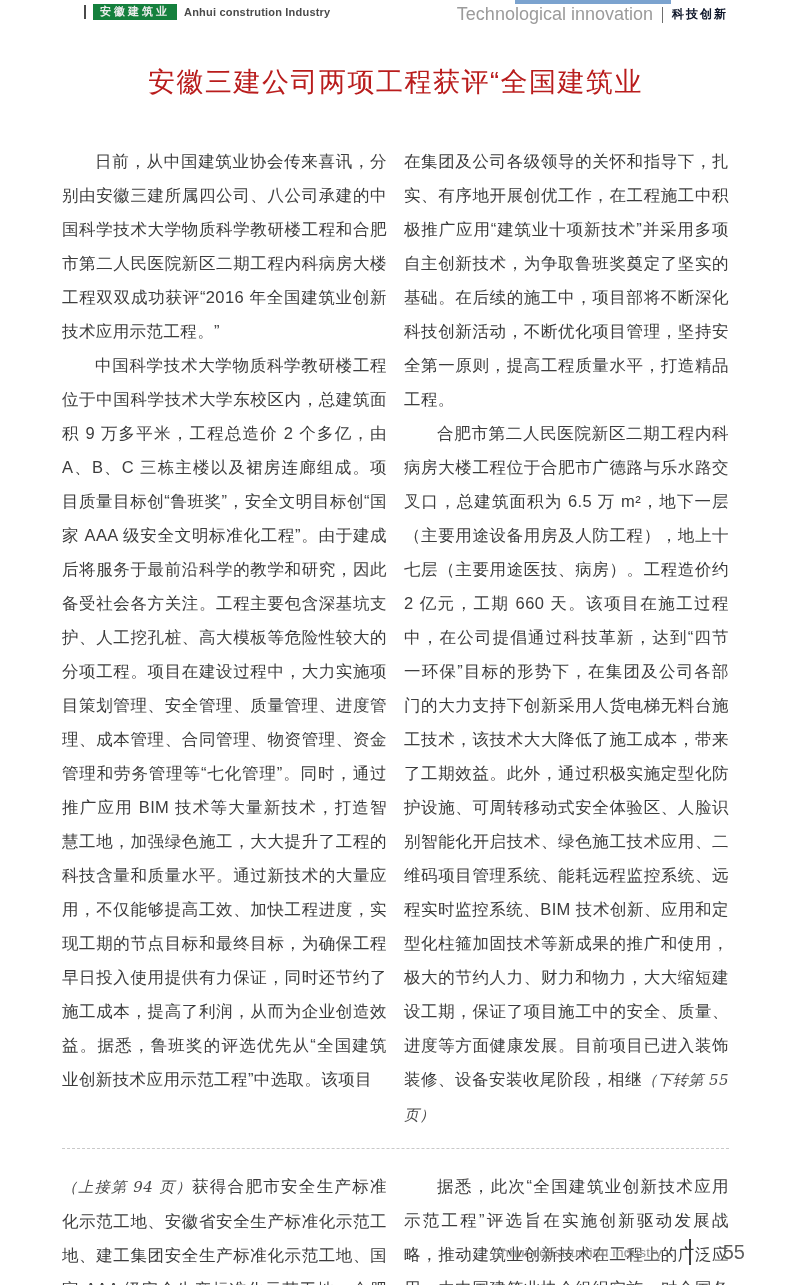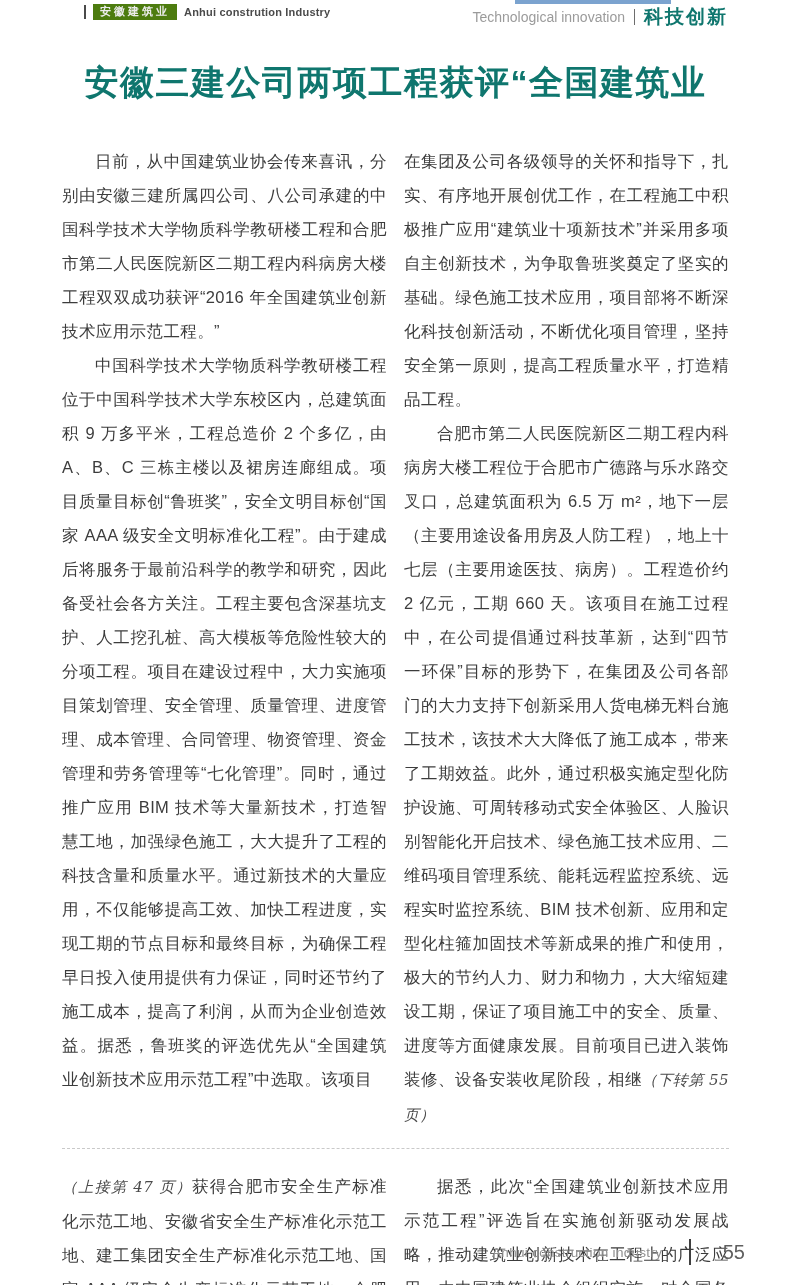--- a/index.html
+++ b/index.html
@@ -7,32 +7,32 @@
     position:relative; width:791px; height:1285px; margin:0 auto;
     background:#ffffff; overflow:hidden;
     font-family:"Liberation Sans", sans-serif;
   }
   
   .header { position:absolute; top:0; left:0; right:0; height:26px; }
   .accent-bar { position:absolute; left:515px; top:0; width:156px; height:4px; background:#7ba3cf; }
   .h-left { position:absolute; left:84px; top:4px; display:flex; align-items:center; gap:7px; }
   .h-vbar { width:2px; height:14px; background:#4a4a4a; }
   .h-badge {
-    background:#4d7c0f; color:#ececec; font-size:11px; font-weight:bold;
+    background:#15803d; color:#ececec; font-size:11px; font-weight:bold;
     padding:1px 7px 2px; letter-spacing:3px; line-height:13px;
   }
   .h-en { font-size:11px; font-weight:bold; color:#4a4a4a; letter-spacing:0.2px; }
   .h-right { position:absolute; right:63px; top:4px; display:flex; align-items:center; gap:9px; }
-  .h-topic-en { color:#9b9b9b; font-size:14px; }
+  .h-topic-en { color:#9b9b9b; font-size:18px; }
   .h-vbar2 { width:1px; height:16px; background:#6d6d6d; }
-  .h-topic-cn { color:#0f766e; font-size:19px; font-weight:bold; letter-spacing:2px; }
+  .h-topic-cn { color:#0f172a; font-size:12px; font-weight:bold; letter-spacing:2px; }
   
   .title {
     margin:56px 58px 0; text-align:center;
-    font-size:34px; font-weight:bold; color:#0f766e;
+    font-size:27px; font-weight:normal; color:#b91c1c;
     line-height:53px; letter-spacing:1.5px;
   }
   
   .cols { display:flex; gap:17px; margin:0 62px; }
   .cols.top { margin-top:35px; }
   .cols.bottom { margin-top:20px; }
   .col { flex:1; min-width:0; }
   .para {
     margin:0; font-size:16.5px; line-height:34px; color:#3c3c3c;
     text-align:justify; letter-spacing:0.4px;
@@ -70,30 +70,30 @@
   </div>
 
   <h1 class="title"><span>安徽三建公司两项工程获评“全国建筑业</span><br></h1>
 
   <div class="cols top">
     <div class="col">
       <p class="para indent"><span>日前，从中国建筑业协会传来喜讯，分别由安徽三建所属四公司、八公司承建的中国科学技术大学物质科学教研楼工程和合肥市第二人民医院新区二期工程内科病房大楼工程双双成功获评“2016 年全国建筑业创新技术应用示范工程。”</span></p>
       <p class="para indent"><span>中国科学技术大学物质科学教研楼工程位于中国科学技术大学东校区内，总建筑面积 9 万多平米，工程总造价 2 个多亿，由 A、B、C 三栋主楼以及裙房连廊组成。项目质量目标创“鲁班奖”，安全文明目标创“国家 AAA 级安全文明标准化工程”。由于建成后将服务于最前沿科学的教学和研究，因此备受社会各方关注。工程主要包含深基坑支护、人工挖孔桩、高大模板等危险性较大的分项工程。项目在建设过程中，大力实施项目策划管理、安全管理、质量管理、进度管理、成本管理、合同管理、物资管理、资金管理和劳务管理等“七化管理”。同时，通过推广应用 BIM 技术等大量新技术，打造智慧工地，加强绿色施工，大大提升了工程的科技含量和质量水平。通过新技术的大量应用，不仅能够提高工效、加快工程进度，实现工期的节点目标和最终目标，为确保工程早日投入使用提供有力保证，同时还节约了施工成本，提高了利润，从而为企业创造效益。据悉，鲁班奖的评选优先从“全国建筑业创新技术应用示范工程”中选取。该项目</span></p>
     </div>
     <div class="col">
-      <p class="para"><span>在集团及公司各级领导的关怀和指导下，扎实、有序地开展创优工作，在工程施工中积极推广应用“建筑业十项新技术”并采用多项自主创新技术，为争取鲁班奖奠定了坚实的基础。绿色施工技术应用，项目部将不断深化科技创新活动，不断优化项目管理，坚持安全第一原则，提高工程质量水平，打造精品工程。</span></p>
+      <p class="para"><span>在集团及公司各级领导的关怀和指导下，扎实、有序地开展创优工作，在工程施工中积极推广应用“建筑业十项新技术”并采用多项自主创新技术，为争取鲁班奖奠定了坚实的基础。在后续的施工中，项目部将不断深化科技创新活动，不断优化项目管理，坚持安全第一原则，提高工程质量水平，打造精品工程。</span></p>
       <p class="para indent"><span>合肥市第二人民医院新区二期工程内科病房大楼工程位于合肥市广德路与乐水路交叉口，总建筑面积为 6.5 万 m²，地下一层（主要用途设备用房及人防工程），地上十七层（主要用途医技、病房）。工程造价约 2 亿元，工期 660 天。该项目在施工过程中，在公司提倡通过科技革新，达到“四节一环保”目标的形势下，在集团及公司各部门的大力支持下创新采用人货电梯无料台施工技术，该技术大大降低了施工成本，带来了工期效益。此外，通过积极实施定型化防护设施、可周转移动式安全体验区、人脸识别智能化开启技术、绿色施工技术应用、二维码项目管理系统、能耗远程监控系统、远程实时监控系统、BIM 技术创新、应用和定型化柱箍加固技术等新成果的推广和使用，极大的节约人力、财力和物力，大大缩短建设工期，保证了项目施工中的安全、质量、进度等方面健康发展。目前项目已进入装饰装修、设备安装收尾阶段，相继</span><span class="kai">（下转第 55 页）</span></p>
     </div>
   </div>
 
   <div class="divider"></div>
 
   <div class="cols bottom">
     <div class="col">
-      <p class="para"><span class="kai">（上接第 47 页）</span><span>获得合肥市安全生产标准化示范工地、安徽省安全生产标准化示范工地、建工集团安全生产标准化示范工地、国家 AAA 级安全生产标准化示范工地、合肥市优质结构工程奖、全国建筑业绿色施工示范工程等荣誉，并顺利通过“鲁班奖”基础及结构阶段过程验收。此外，项目以《可调工具式柱箍模板加固改进技术》为课题开展 QC 小组科技攻关活动，被评为 2016 年度全国工程建设优秀 QC 小组活动成果三等奖；在第二届中国建设工程 BIM 大赛中荣获三等奖，为推动公司建筑施工技术创新与发展作出</span></p>
+      <p class="para"><span class="kai">（上接第 94 页）</span><span>获得合肥市安全生产标准化示范工地、安徽省安全生产标准化示范工地、建工集团安全生产标准化示范工地、国家 AAA 级安全生产标准化示范工地、合肥市优质结构工程奖、全国建筑业绿色施工示范工程等荣誉，并顺利通过“鲁班奖”基础及结构阶段过程验收。此外，项目以《可调工具式柱箍模板加固改进技术》为课题开展 QC 小组科技攻关活动，被评为 2016 年度全国工程建设优秀 QC 小组活动成果三等奖；在第二届中国建设工程 BIM 大赛中荣获三等奖，为推动公司建筑施工技术创新与发展作出</span></p>
     </div>
     <div class="col">
       <p class="para indent"><span>据悉，此次“全国建筑业创新技术应用示范工程”评选旨在实施创新驱动发展战略，推动建筑业创新技术在工程上的广泛应用，由中国建筑业协会组织实施，对全国各地区、各行业推荐的结构复杂、施工难度大、技术标准高、创新技术应用广泛并具有一定示范引领作用的工程项目进行认真查阅、讨论和评议。</span></p>
 
     </div>
   </div>
 
   <div class="footer">
     <span class="f-journal">Anhui construction industry</span>
     <span class="f-sep"></span>

